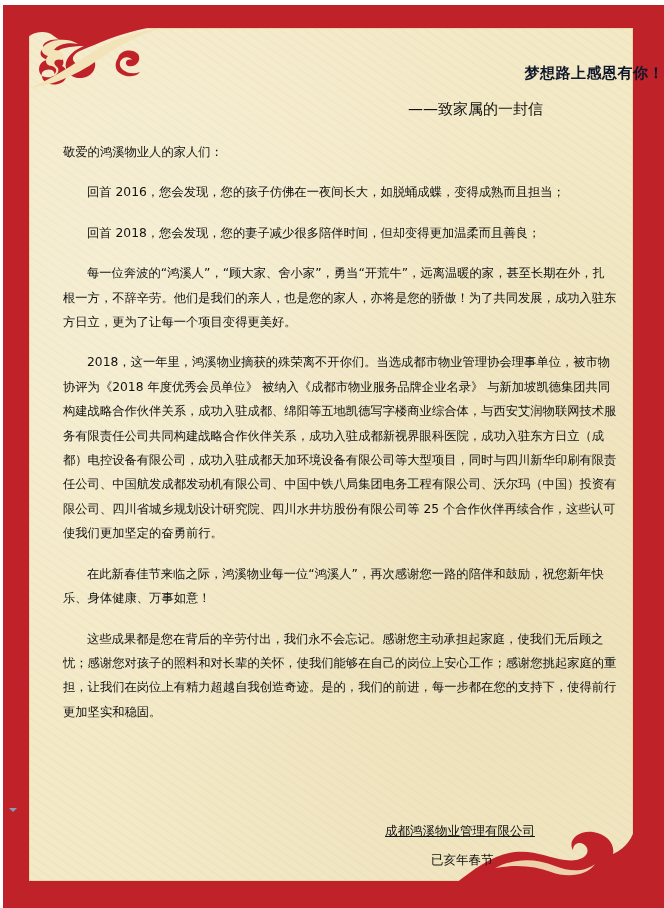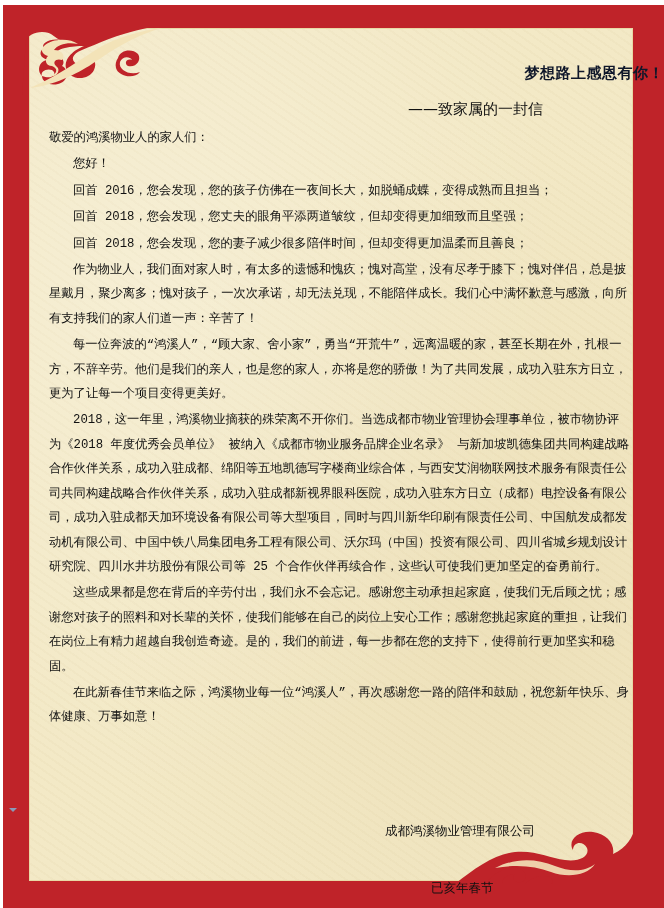--- a/index.html
+++ b/index.html
@@ -12,25 +12,25 @@
                radial-gradient(ellipse at 20% 30%, rgba(255,255,255,0.25), rgba(255,255,255,0) 60%),
                radial-gradient(ellipse at 80% 70%, rgba(220,200,150,0.25), rgba(220,200,150,0) 60%),
                repeating-linear-gradient(35deg, rgba(200,180,130,0.07) 0 2px, rgba(0,0,0,0) 2px 7px);
              box-shadow: inset 0 0 0 1px #e8d9a6; }
     .corner-tl { position:absolute; left:22px; top:26px; width:150px; height:70px; }
     .corner-br { position:absolute; left:455px; top:828px; width:180px; height:56px; }
     .title { position:absolute; left:0; top:64px; width:664px; text-align:right;
              font-size:15px; font-weight:bold; color:#0f172a; letter-spacing:0.5px; }
     .subtitle { position:absolute; left:400px; top:100px; font-size:15px; color:#111;margin-left:8px; }
     .body { position:absolute; left:47px; top:124px; width:586px; font-size:12.3px; line-height:24.4px; color:#111; }
-    .body p { margin:2px;font-family:Liberation Mono, monospace; }
+    .body p { margin:16px; }
     .indent { text-indent:24px; }
     .signature { position:absolute; left:0; top:823px; width:664px; font-size:12.5px; color:#111; }
-    .sig-company { position:absolute; left:385px; top:0; white-space:nowrap; }
-    .sig-date { position:absolute; left:431px; top:29px; white-space:nowrap;margin-top:28px; }
+    .sig-company { position:absolute; left:385px; top:0; white-space:nowrap;text-decoration:underline; }
+    .sig-date { position:absolute; left:431px; top:29px; white-space:nowrap; }
     .left-marker { position:absolute; left:9px; top:808px; width:0; height:0;
                    border-left:4px solid transparent; border-right:4px solid transparent; border-top:4px solid #8a9ab8; }
   </style>
 </head>
 <body>
 
 <div class="frame"></div>
 <div class="paper"></div>
 
 <svg class="corner-tl" viewBox="0 0 150 70">
@@ -47,27 +47,24 @@
   <path d="M40 40 C60 30 80 30 100 38 C115 44 130 44 140 36 C132 48 112 50 96 44 C80 38 62 36 40 40 Z" fill="#f3e3b8" opacity="0.9"></path>
 </svg>
 
 <div class="left-marker"></div>
 
 <div class="title">梦想路上感恩有你！</div>
 <div class="subtitle">——致家属的一封信</div>
 
 <div class="body">
   <p>敬爱的鸿溪物业人的家人们：</p>
-  <p class="indent">您好！</p>
   <p class="indent">回首 2016，您会发现，您的孩子仿佛在一夜间长大，如脱蛹成蝶，变得成熟而且担当；</p>
-  <p class="indent">回首 2018，您会发现，您丈夫的眼角平添两道皱纹，但却变得更加细致而且坚强；</p>
   <p class="indent">回首 2018，您会发现，您的妻子减少很多陪伴时间，但却变得更加温柔而且善良；</p>
-  <p class="indent">作为物业人，我们面对家人时，有太多的遗憾和愧疚；愧对高堂，没有尽孝于膝下；愧对伴侣，总是披星戴月，聚少离多；愧对孩子，一次次承诺，却无法兑现，不能陪伴成长。我们心中满怀歉意与感激，向所有支持我们的家人们道一声：辛苦了！</p>
   <p class="indent">每一位奔波的“鸿溪人”，“顾大家、舍小家”，勇当“开荒牛”，远离温暖的家，甚至长期在外，扎根一方，不辞辛劳。他们是我们的亲人，也是您的家人，亦将是您的骄傲！为了共同发展，成功入驻东方日立，更为了让每一个项目变得更美好。</p>
   <p class="indent">2018，这一年里，鸿溪物业摘获的殊荣离不开你们。当选成都市物业管理协会理事单位，被市物协评为《2018 年度优秀会员单位》 被纳入《成都市物业服务品牌企业名录》 与新加坡凯德集团共同构建战略合作伙伴关系，成功入驻成都、绵阳等五地凯德写字楼商业综合体，与西安艾润物联网技术服务有限责任公司共同构建战略合作伙伴关系，成功入驻成都新视界眼科医院，成功入驻东方日立（成都）电控设备有限公司，成功入驻成都天加环境设备有限公司等大型项目，同时与四川新华印刷有限责任公司、中国航发成都发动机有限公司、中国中铁八局集团电务工程有限公司、沃尔玛（中国）投资有限公司、四川省城乡规划设计研究院、四川水井坊股份有限公司等 25 个合作伙伴再续合作，这些认可使我们更加坚定的奋勇前行。</p>
+  <p class="indent">在此新春佳节来临之际，鸿溪物业每一位“鸿溪人”，再次感谢您一路的陪伴和鼓励，祝您新年快乐、身体健康、万事如意！</p>
   <p class="indent">这些成果都是您在背后的辛劳付出，我们永不会忘记。感谢您主动承担起家庭，使我们无后顾之忧；感谢您对孩子的照料和对长辈的关怀，使我们能够在自己的岗位上安心工作；感谢您挑起家庭的重担，让我们在岗位上有精力超越自我创造奇迹。是的，我们的前进，每一步都在您的支持下，使得前行更加坚实和稳固。</p>
-  <p class="indent">在此新春佳节来临之际，鸿溪物业每一位“鸿溪人”，再次感谢您一路的陪伴和鼓励，祝您新年快乐、身体健康、万事如意！</p>
 </div>
 
 <div class="signature">
   <div class="sig-company">成都鸿溪物业管理有限公司</div>
   <div class="sig-date">已亥年春节</div>
 </div>
 
 </body></html>

